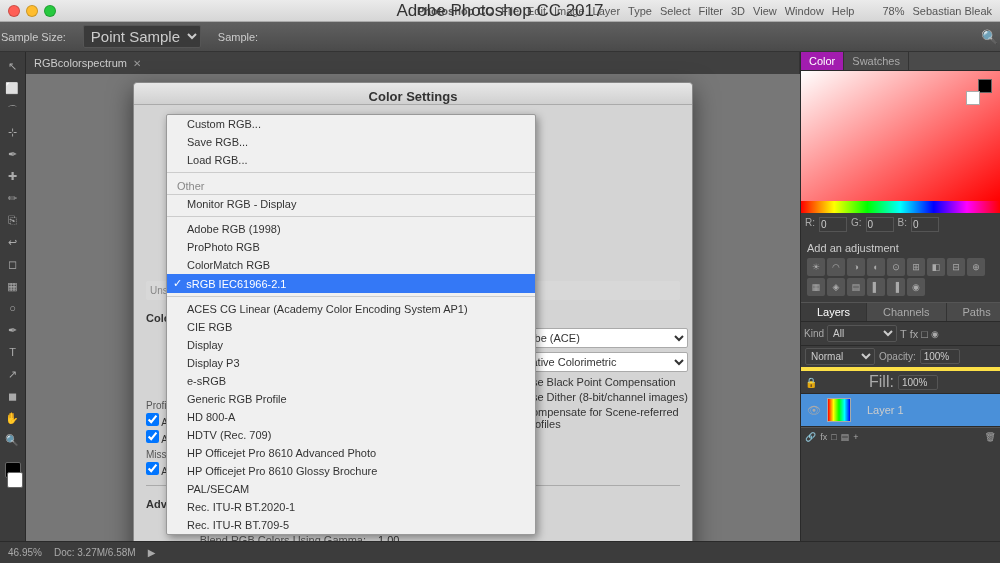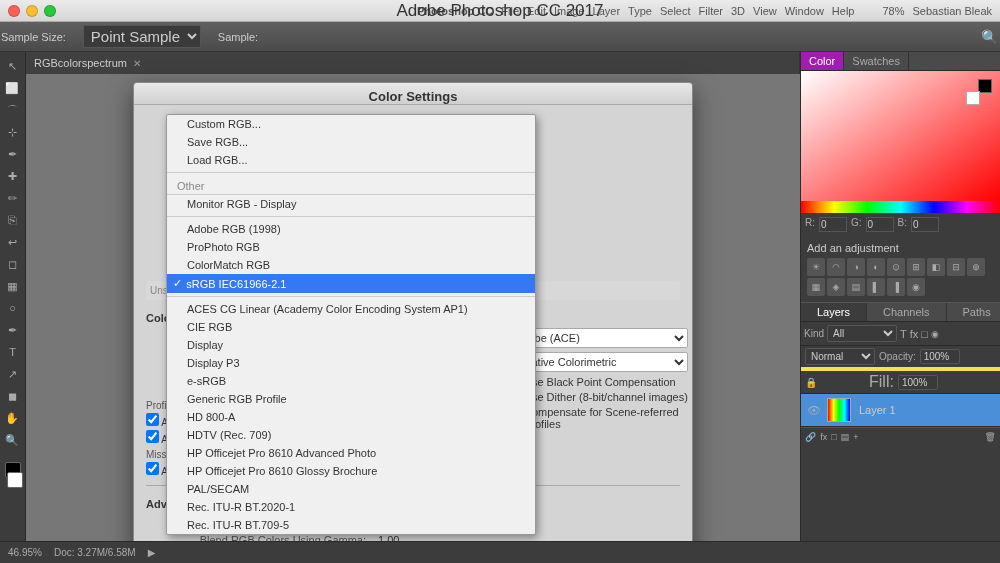--- a/index.html
+++ b/index.html
@@ -523,21 +523,21 @@
         <input class="layers-input" value="100%" style="">
       </div>
       <div style="display:flex;align-items:center;padding:2px 4px;gap:4px;border-bottom:1px solid #2a2a2a">
         <span style="font-size:10px;color:#aaa;width:60px">🔒</span>
         <span style="font-size:16px;color:#aaa">Fill:</span>
         <input class="layers-input" value="100%" style="">
       </div>
       <div class="layer-row">
         <span style="color:#aaa;font-size:11px;margin-right:2px">👁</span>
         <div class="layer-thumb"></div>
-        <span style="margin-left:4px">Layer 1</span>
+        <span style="margin-left:12px">Layer 1</span>
       </div>
       <div class="layers-bottom">
         <span style="font-size:9px;color:#aaa;cursor:pointer">🔗</span>
         <span style="font-size:9px;color:#aaa;cursor:pointer">fx</span>
         <span style="font-size:9px;color:#aaa;cursor:pointer">□</span>
         <span style="font-size:9px;color:#aaa;cursor:pointer">▤</span>
         <span style="font-size:9px;color:#aaa;cursor:pointer">+</span>
         <span style="font-size:9px;color:#aaa;cursor:pointer;margin-left:auto">🗑</span>
       </div>
     </div>

